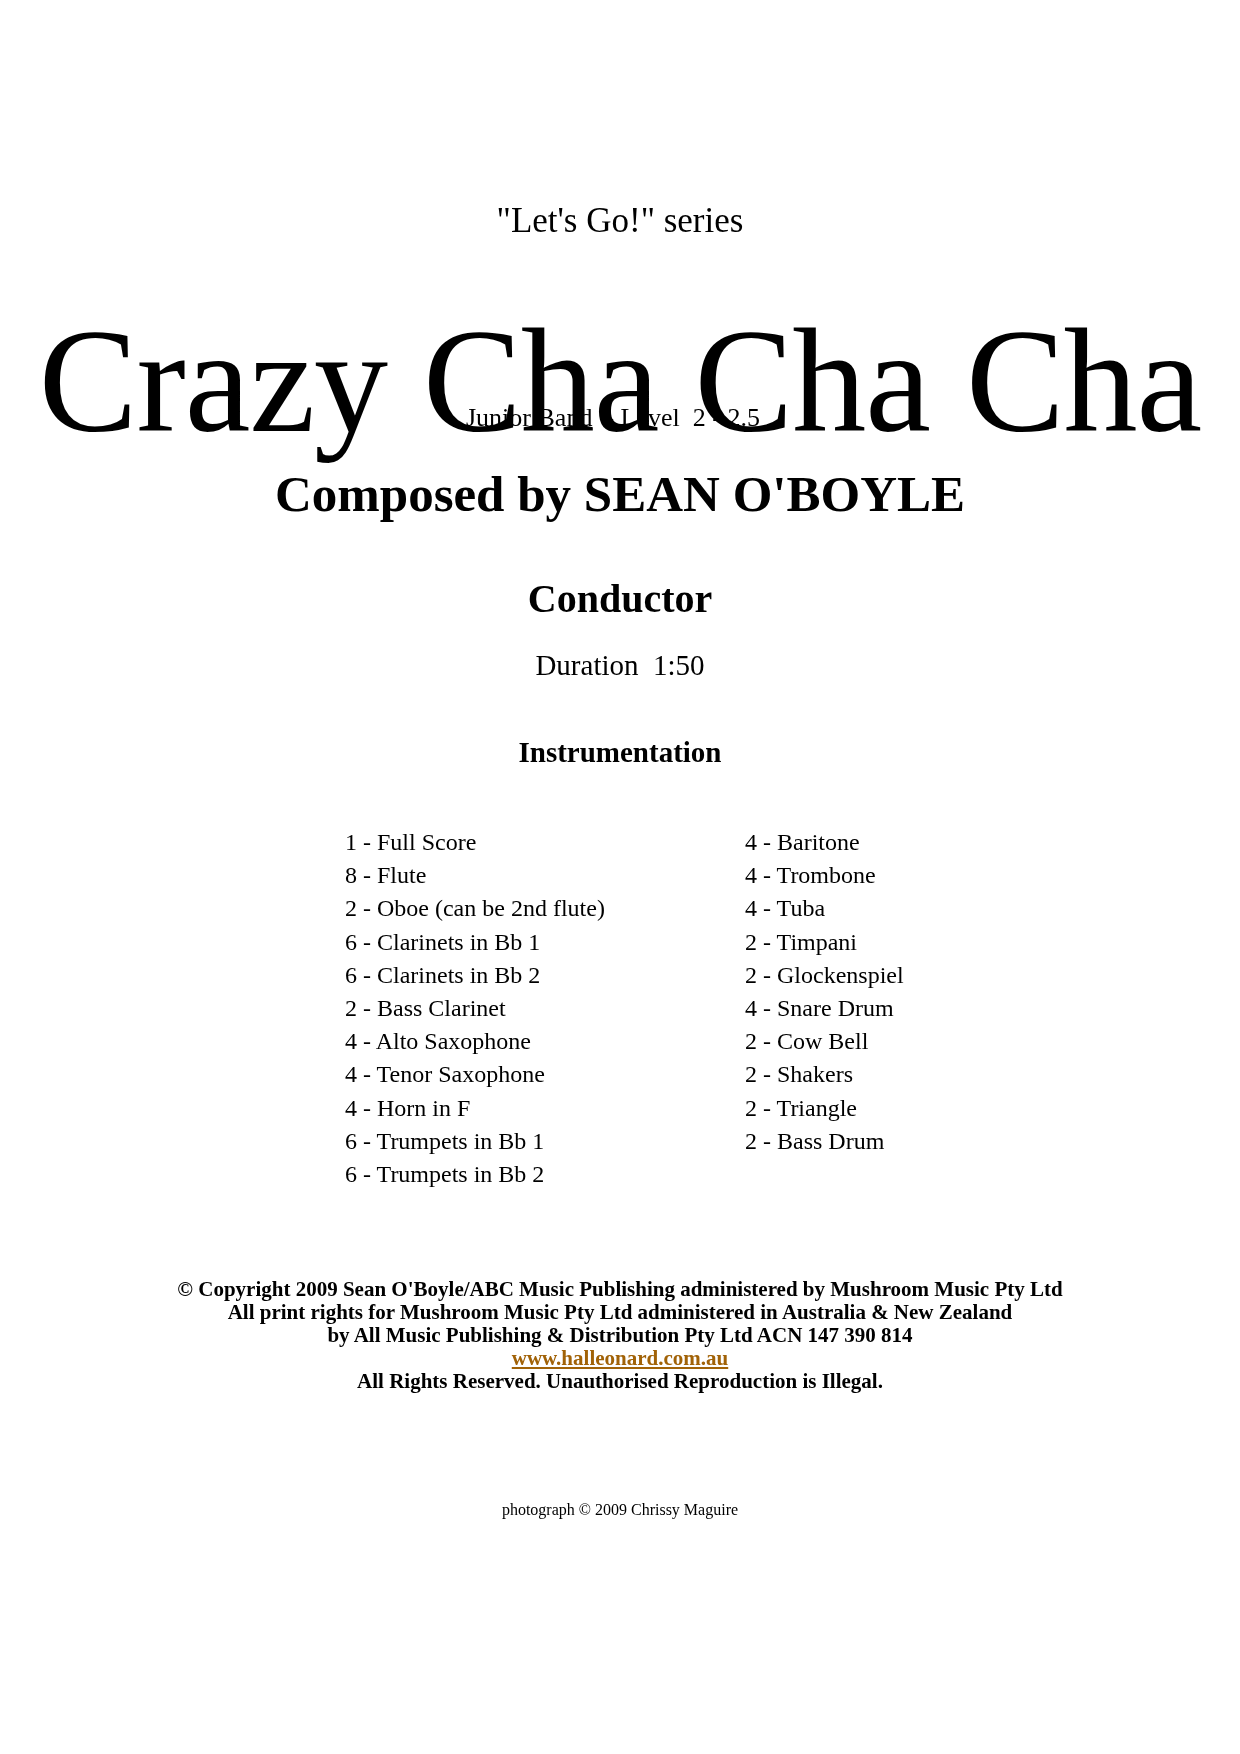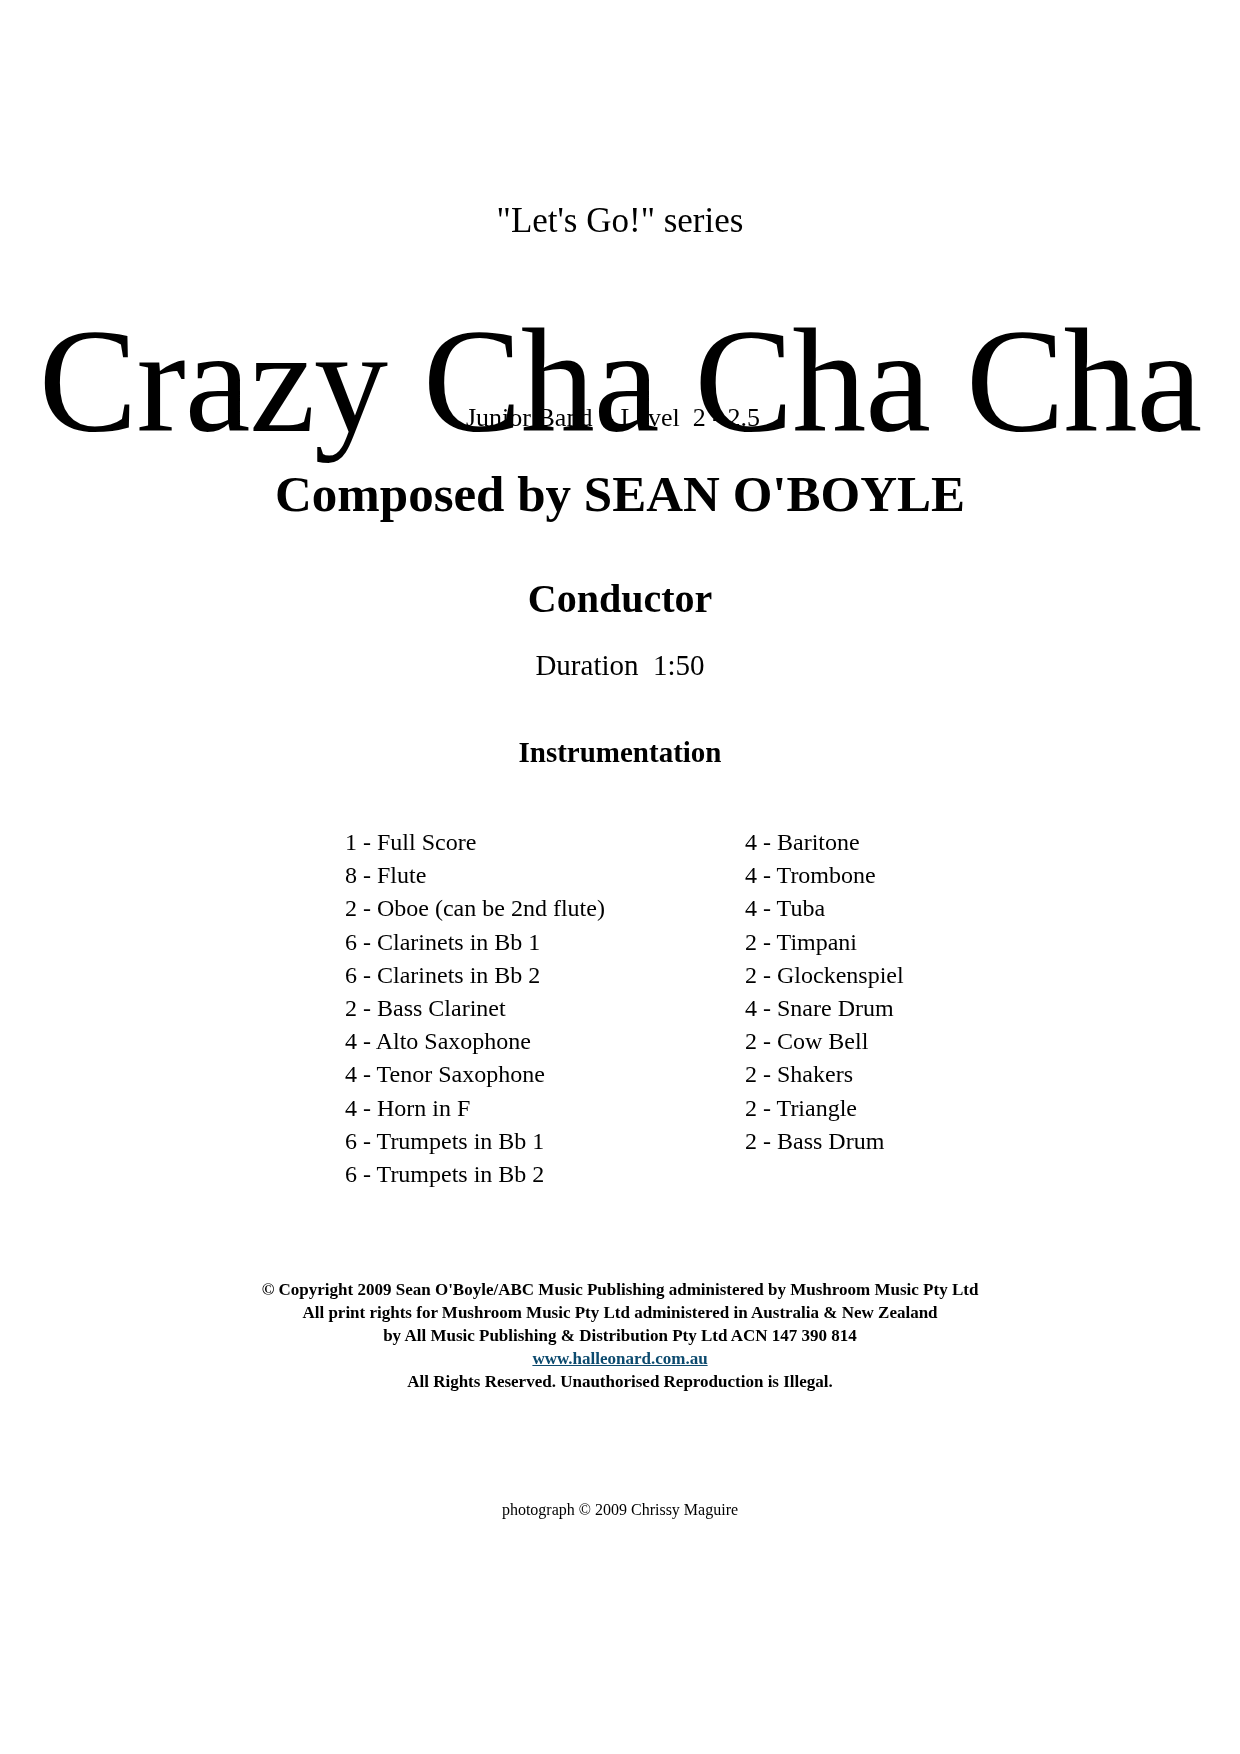--- a/index.html
+++ b/index.html
@@ -97,26 +97,26 @@
       white-space: nowrap;
     }
     .copyright {
       position: absolute;
       top: 1278px;
       left: 0;
       width: 1240px;
       text-align: center;
       font-family: "Liberation Serif", serif;
       font-weight: bold;
-      font-size: 17px;
+      font-size: 21px;
       line-height: 23px;
     }
     .copyright div { white-space: nowrap; }
     .copyright a {
-      color: #0c4a6e;
+      color: #a16207;
       text-decoration: underline;
     }
     .photo-credit {
       top: 1500px;
       font-family: "Liberation Serif", serif;
       font-size: 16px;
       line-height: 20px;
     }
   </style>
 </head>

